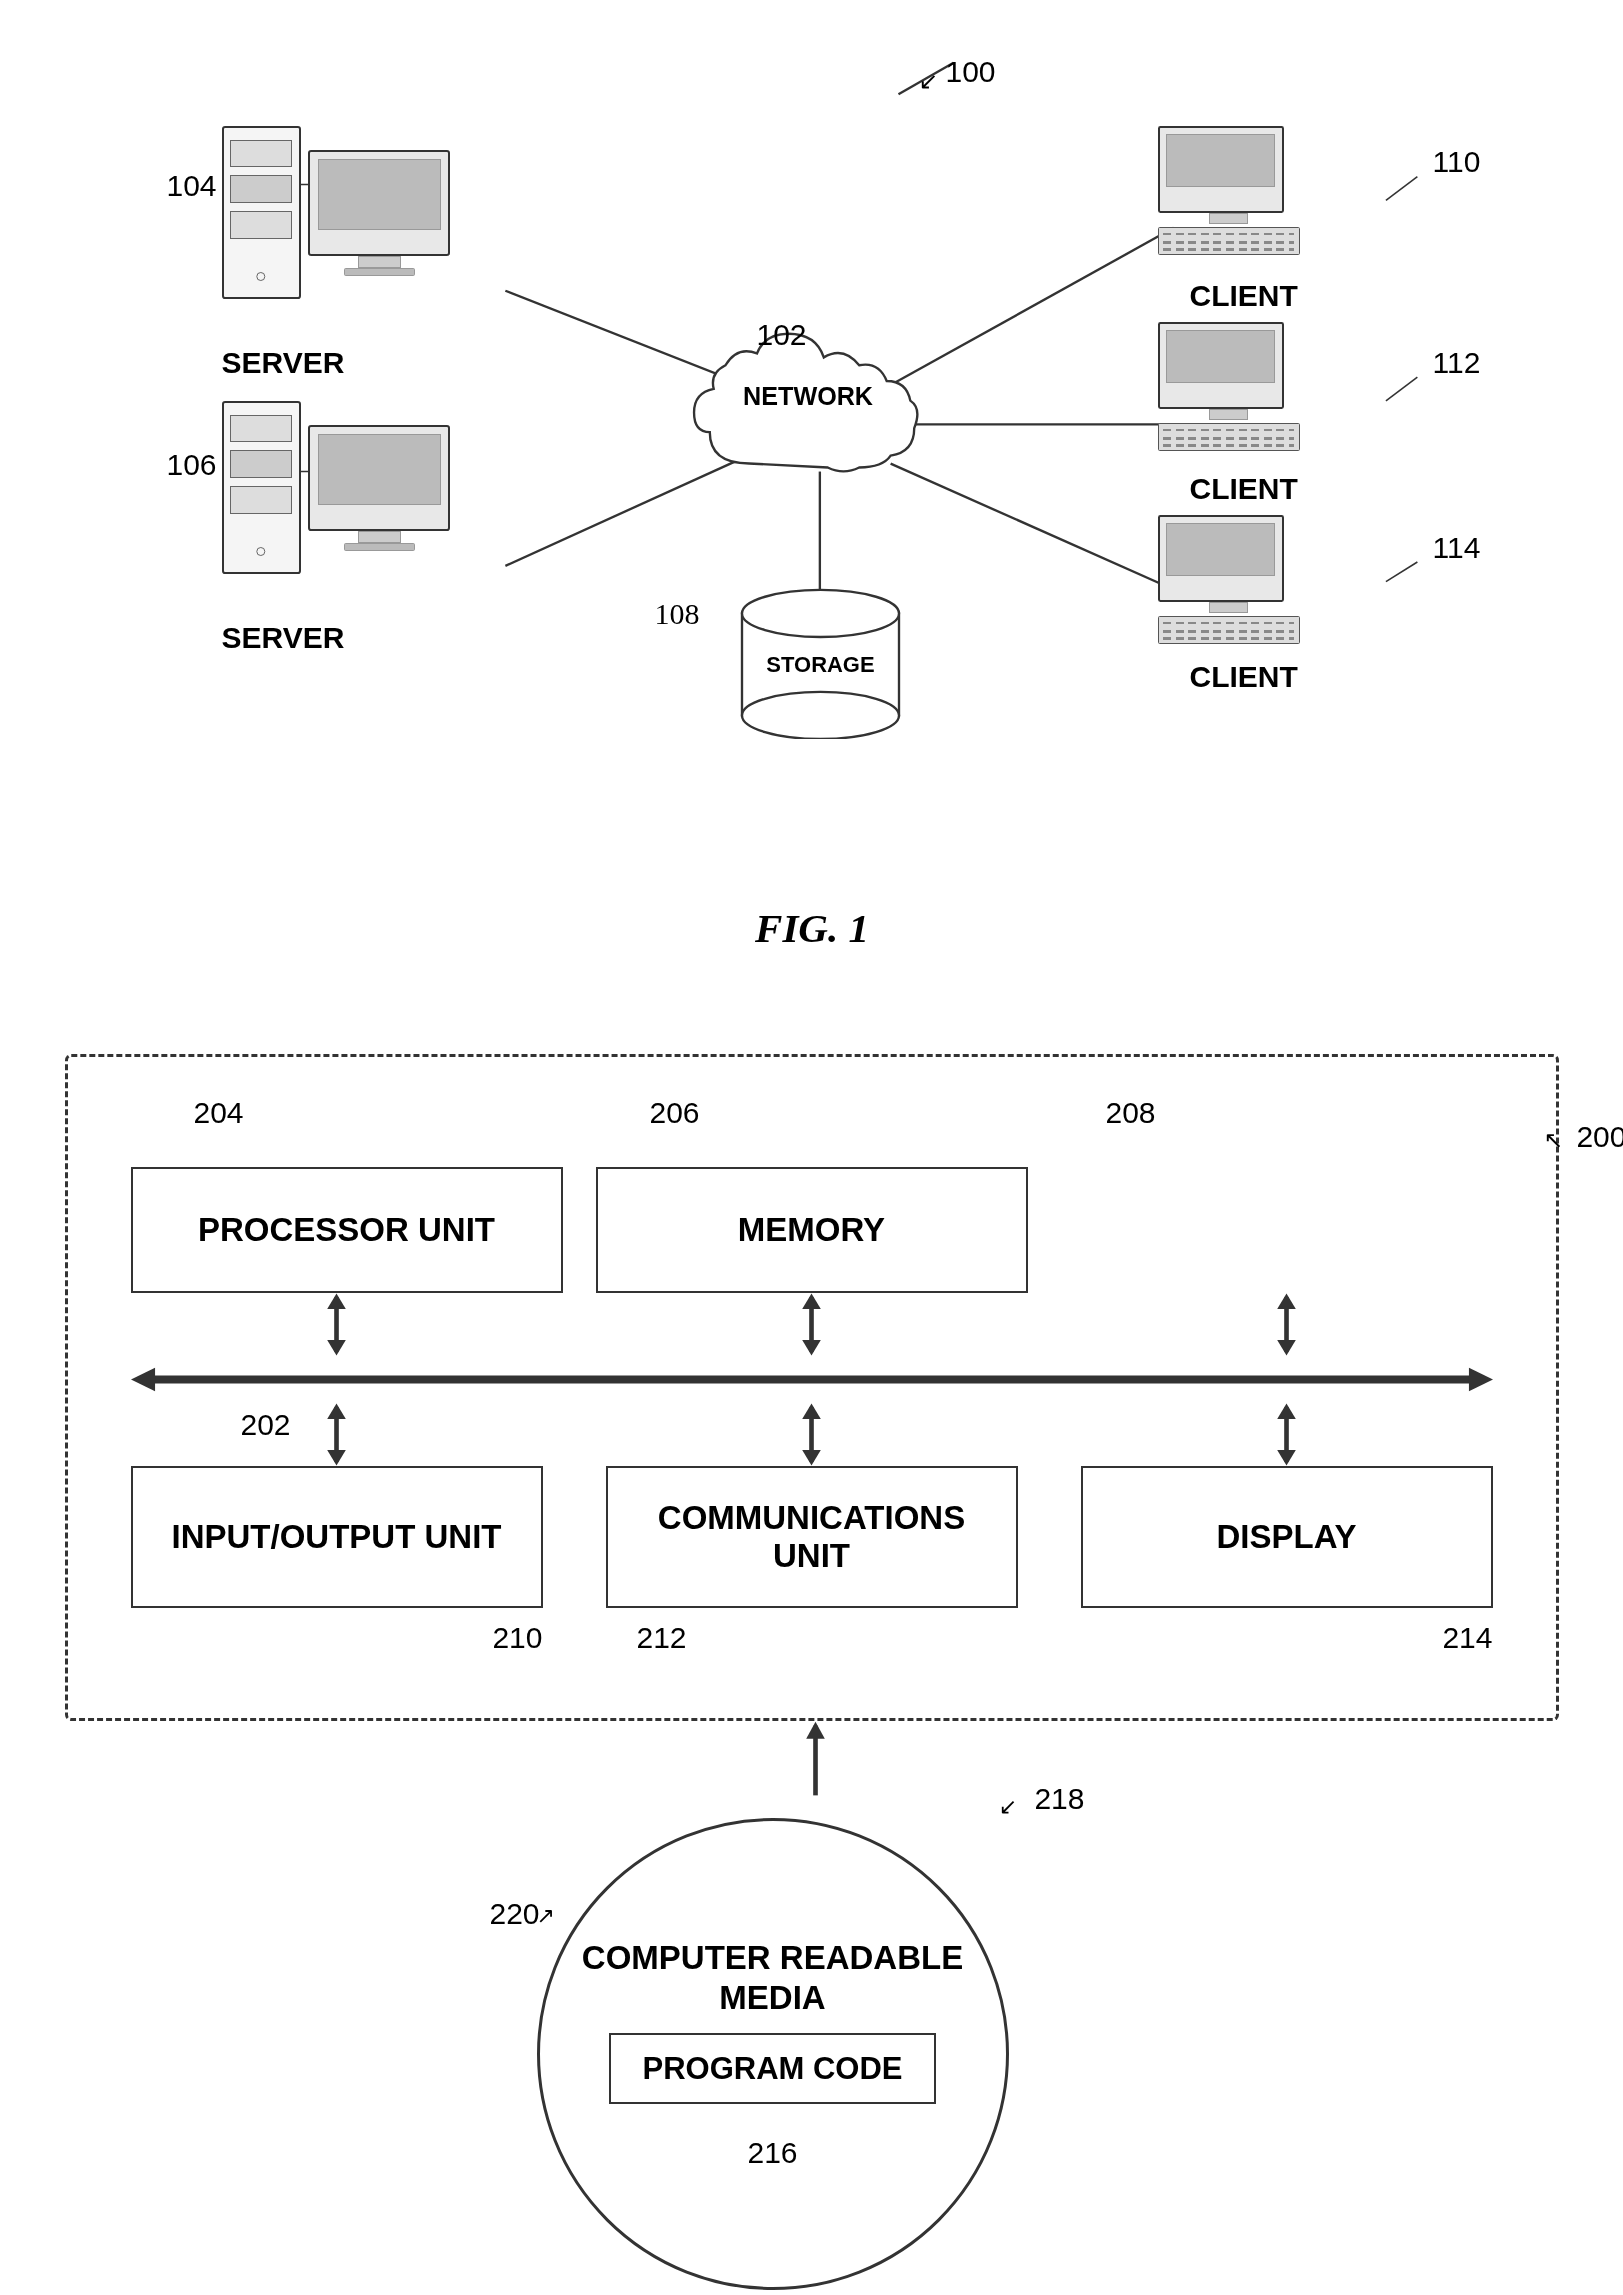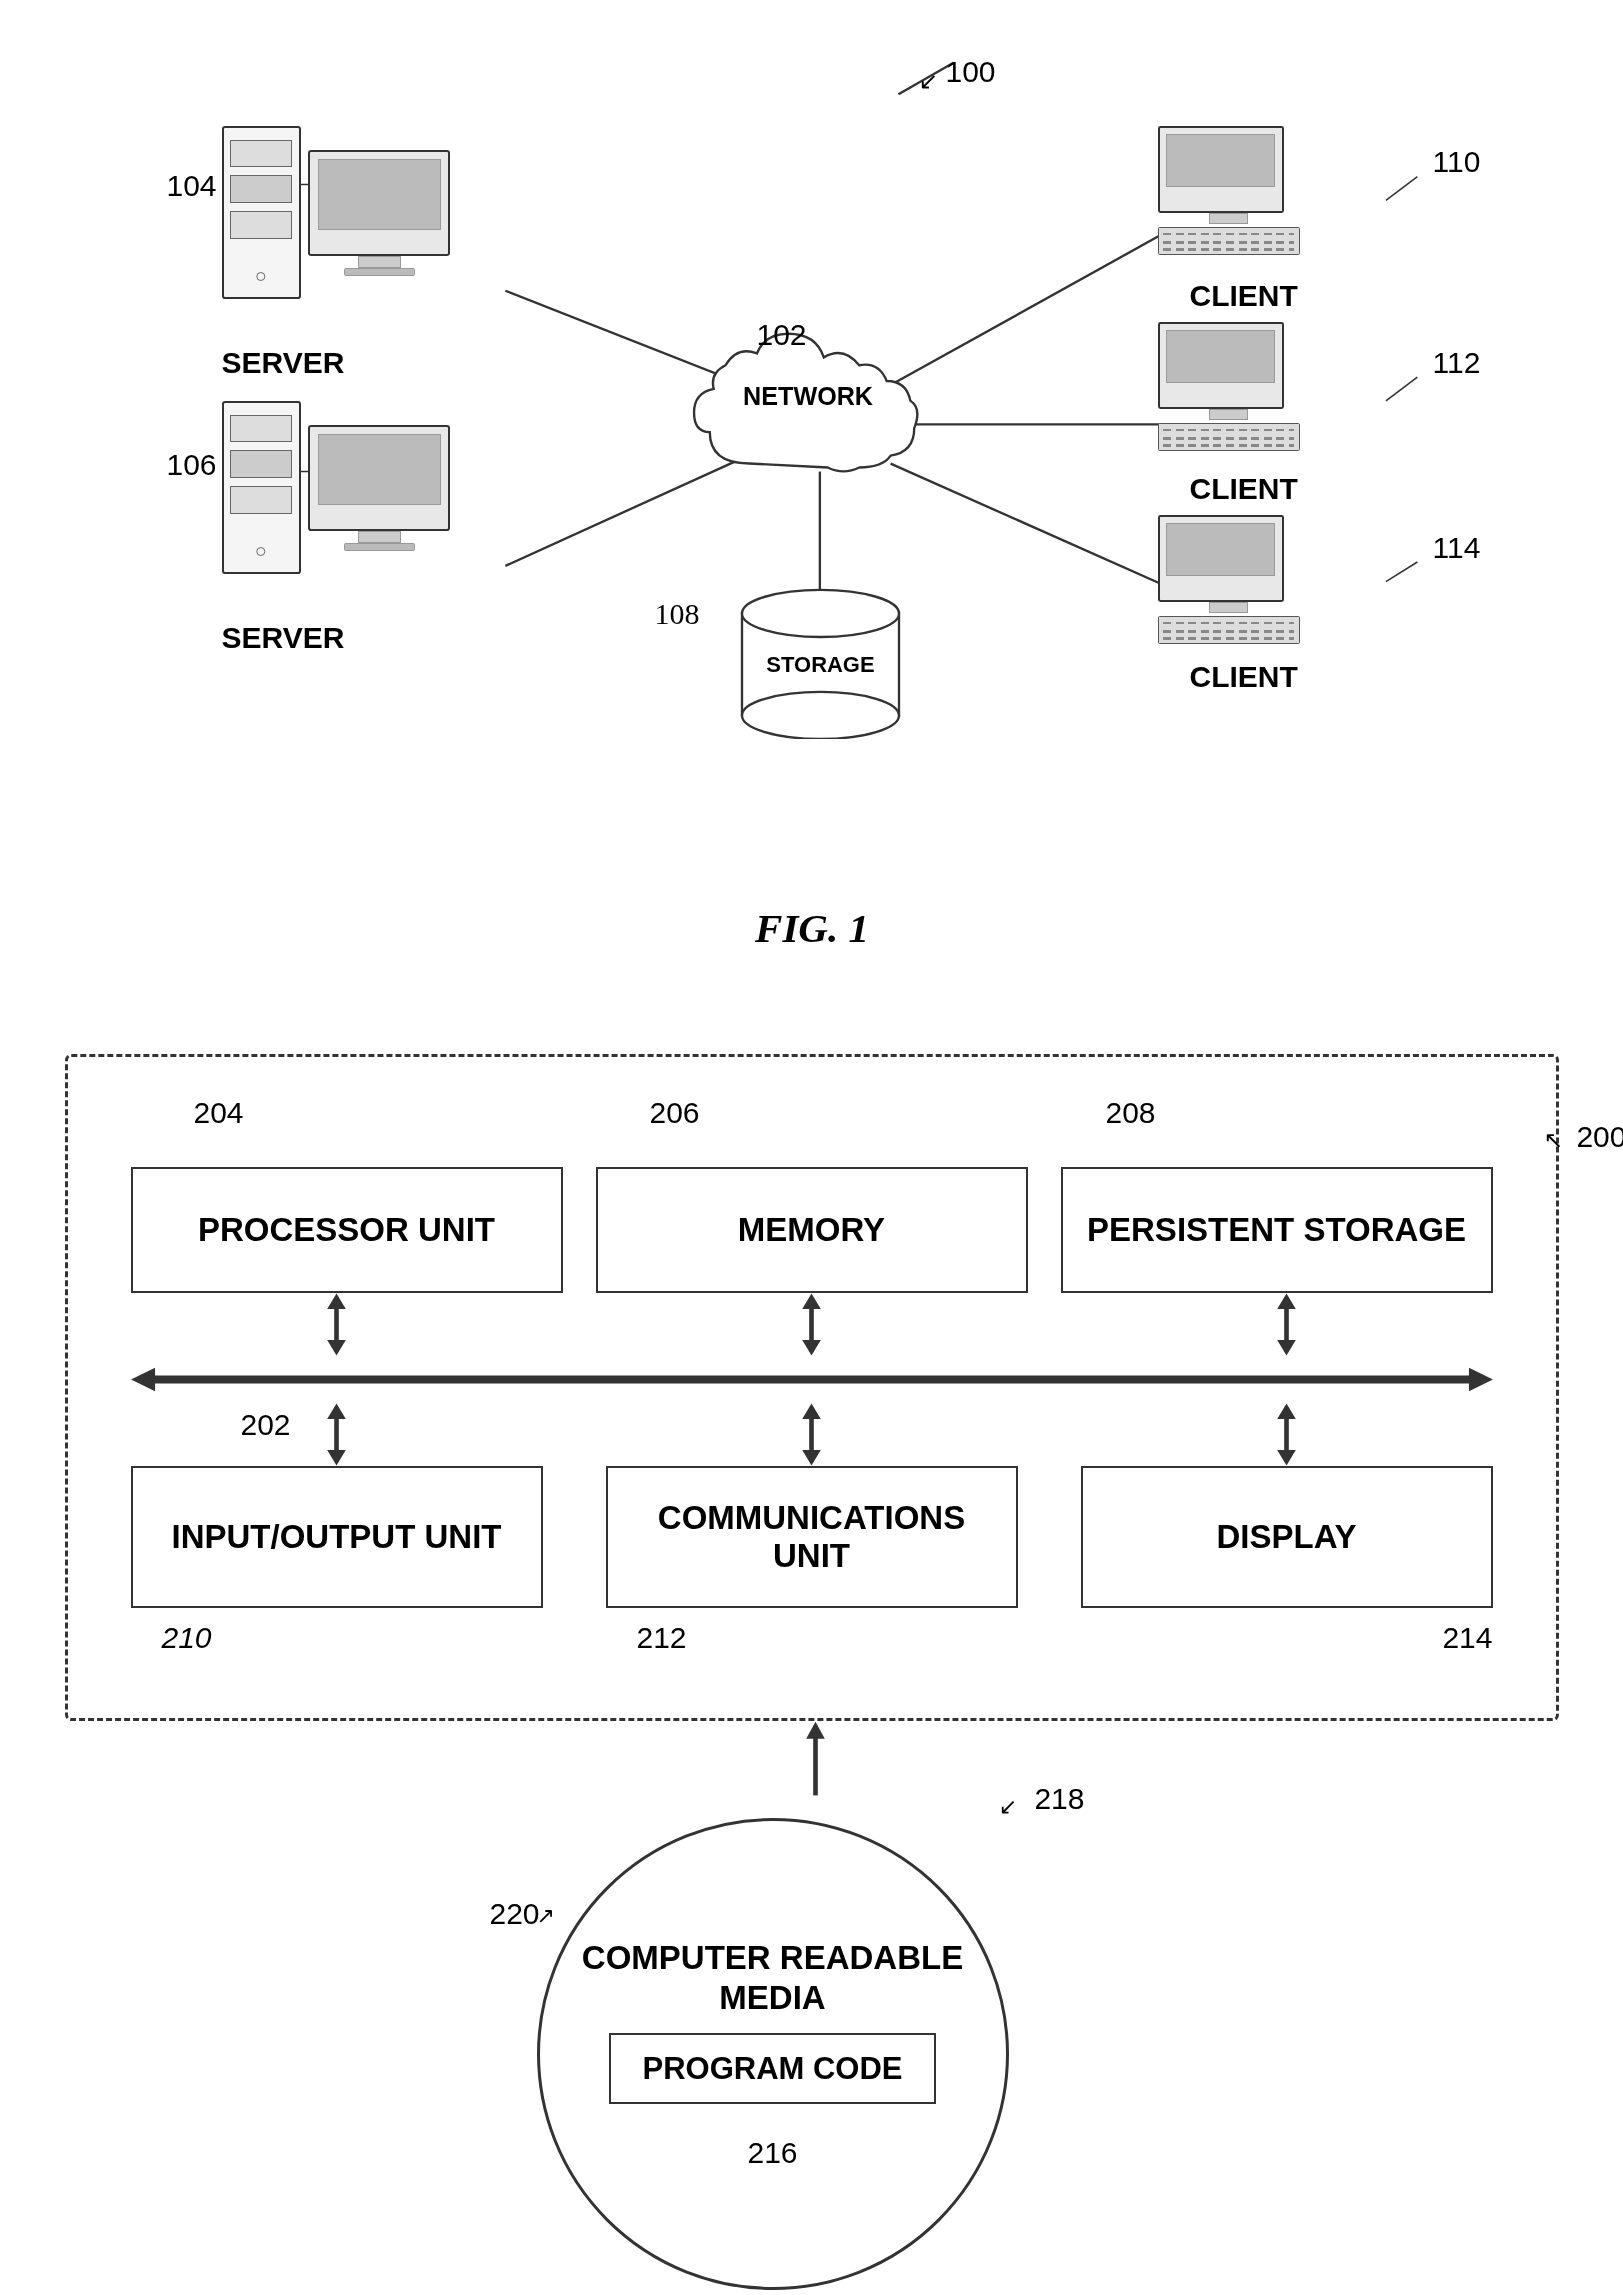--- a/index.html
+++ b/index.html
@@ -353,23 +353,20 @@
       <div style="display:grid; grid-template-columns: 1fr 1fr 1fr; gap: 0 33px; margin-top: 63px;">
 
         <div class="diagram-block">
           <span>PROCESSOR UNIT</span>
         </div>
 
         <div class="diagram-block">
           <span>MEMORY</span>
         </div>
 
-        <div class="diagram-block">
-          <span>PERSISTENT STORAGE</span>
-        </div>
       </div>
 
       <div style="display:grid; grid-template-columns: 1fr 1fr 1fr; gap: 0 63px; height: 63px;">
         <div style="display:flex; justify-content:center; align-items:stretch;">
 
           <svg width="31" height="63" viewBox="0 0 40 80">
             <line x1="20" y1="5" x2="20" y2="75" stroke="#333" stroke-width="6"></line>
             <polygon points="20,0 8,20 32,20" fill="#333"></polygon>
             <polygon points="20,80 8,60 32,60" fill="#333"></polygon>
           </svg>
@@ -431,21 +428,21 @@
         <div class="diagram-block" style="min-height:142px;">
           <span>COMMUNICATIONS UNIT</span>
         </div>
 
         <div class="diagram-block" style="min-height:142px;">
           <span>DISPLAY</span>
         </div>
       </div>
 
       <div style="display:grid; grid-template-columns: 1fr 1fr 1fr; gap: 0 63px; margin-top: 12.6px;">
-        <div style="text-align:left; padding-left:31px;font-style:italic;" class="ref-number">
+        <div style="text-align:right; padding-left:31px;" class="ref-number">
           <span>210</span>
         </div>
         <div style="text-align:left; padding-left:31px;" class="ref-number">
           <span>212</span>
         </div>
         <div style="text-align:right; padding-left:31px;" class="ref-number">
           <span>214</span>
         </div>
       </div>
 

